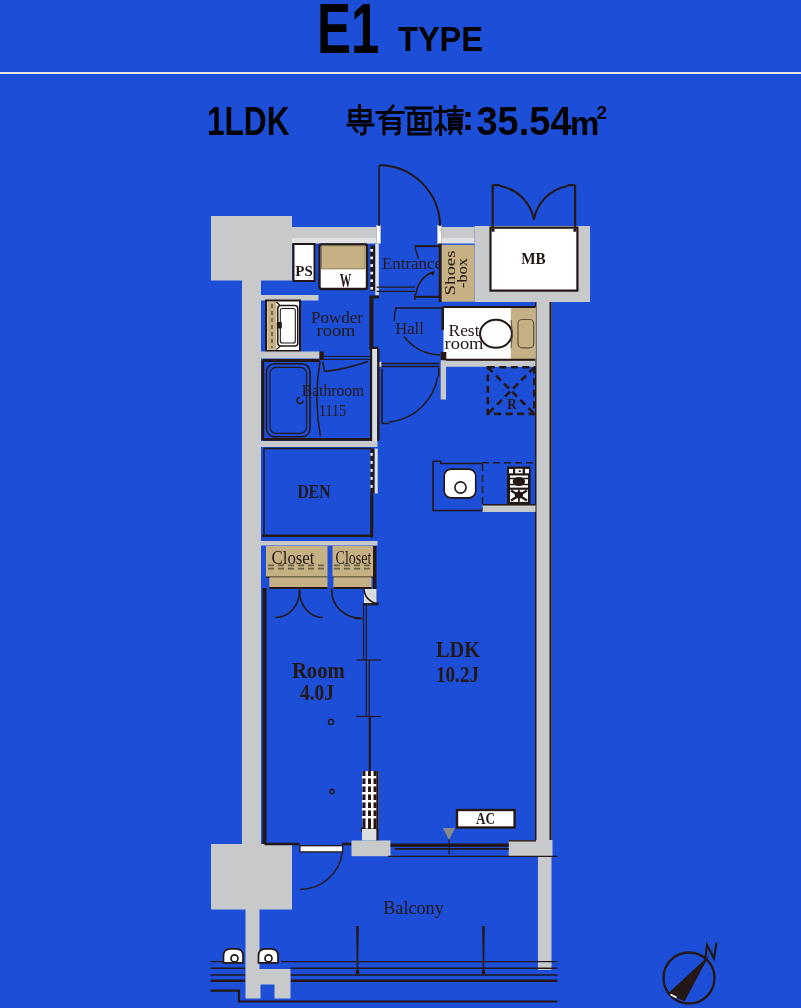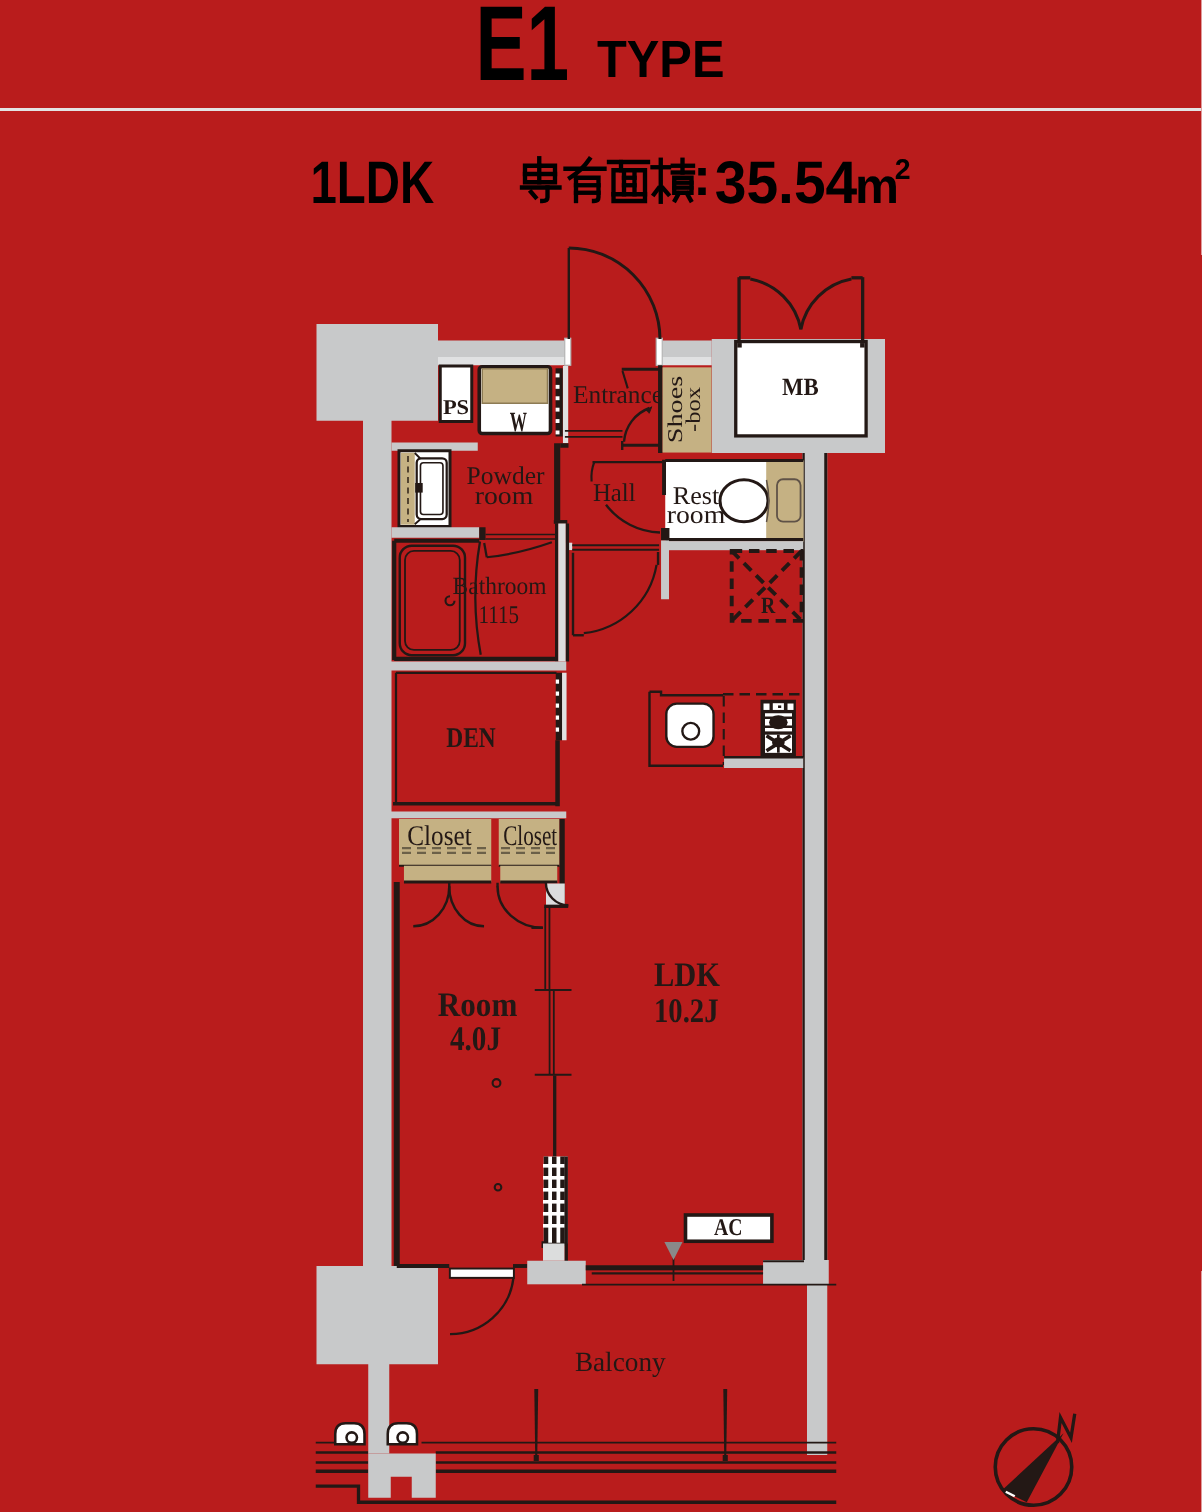--- a/index.html
+++ b/index.html
@@ -1,16 +1,16 @@
 <!DOCTYPE html>
 <html><head>
 <meta charset="utf-8">
 <style>
   html,body{margin:0;padding:0;background:#ffffff;}
-  .page{position:relative;width:801px;height:1008px;background:#b91c1c;overflow:hidden;}
+  .page{position:relative;width:801px;height:1008px;background:#1d4ed8;overflow:hidden;}
   svg{display:block;}
   text{font-family:"Liberation Serif", serif;fill:#231815;}
   .sans{font-family:"Liberation Sans", sans-serif;fill:#000;}
 </style>
 </head>
 <body>
 <div class="page">
 <svg width="801" height="1008" viewBox="0 0 801 1008" xmlns="http://www.w3.org/2000/svg">
 
 <g>

